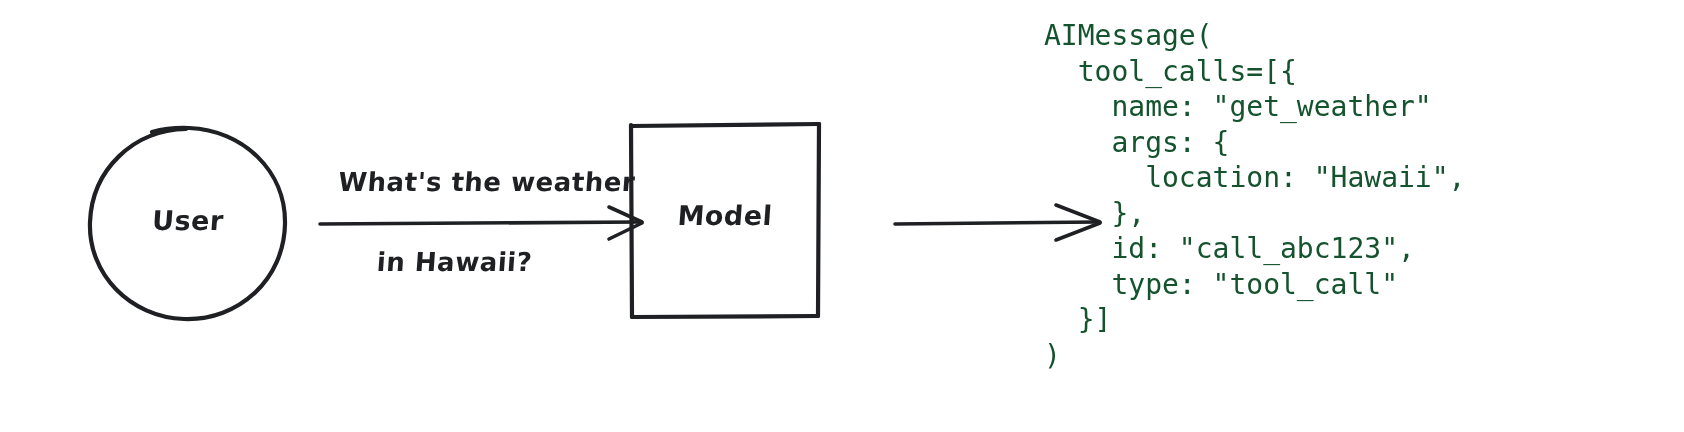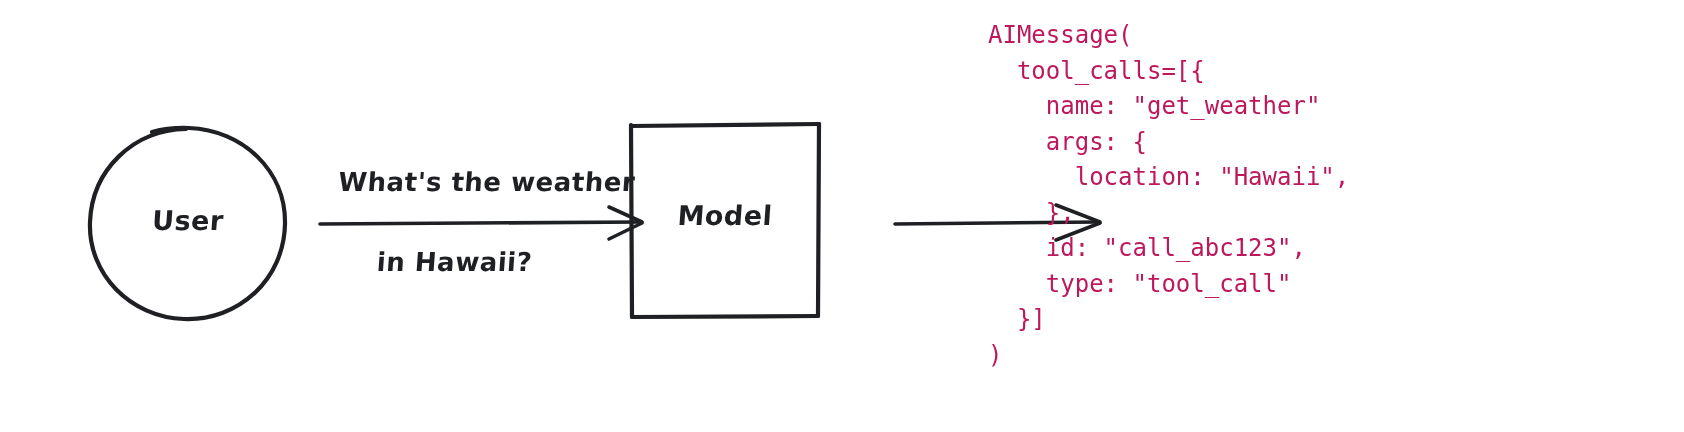--- a/index.html
+++ b/index.html
@@ -58,27 +58,27 @@
     width: 320px;
     text-align: center;
     font-size: 26px;
     line-height: 40px;
   }
   #edge-label .line2 { display: block; }
 
   
   #code-block {
     position: absolute;
-    left: 988px;
+    left: 1044px;
     top: 18px;
     margin: 0;
     padding: 0;
-    color: #be185d;
+    color: #14532d;
     font-family: "DejaVu Sans Mono", monospace;
-    font-size: 24px;
+    font-size: 28px;
     line-height: 35.5px;
     white-space: pre;
     letter-spacing: 0px;
   }
   #code-block .code-line { display: block; height: 35.5px; }
 </style>
 </head>
 <body>
 
 <div id="canvas">

